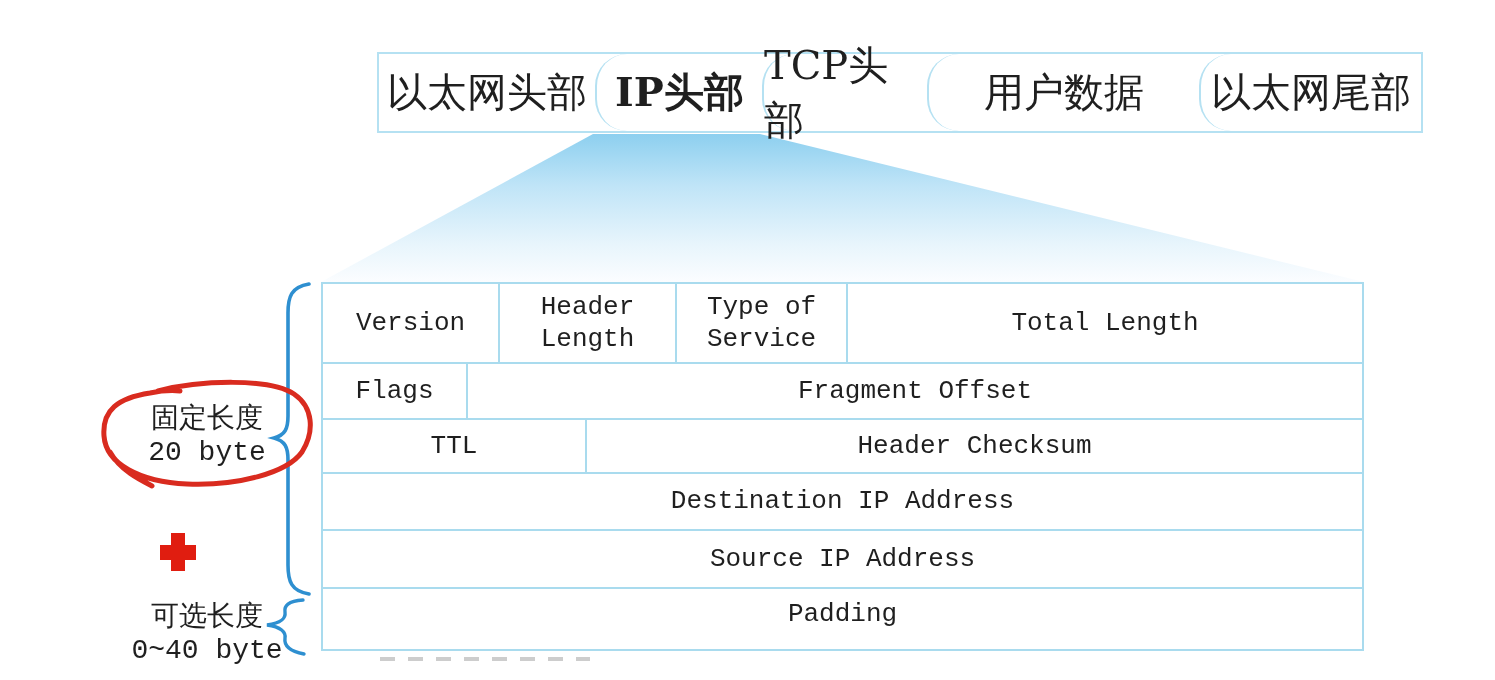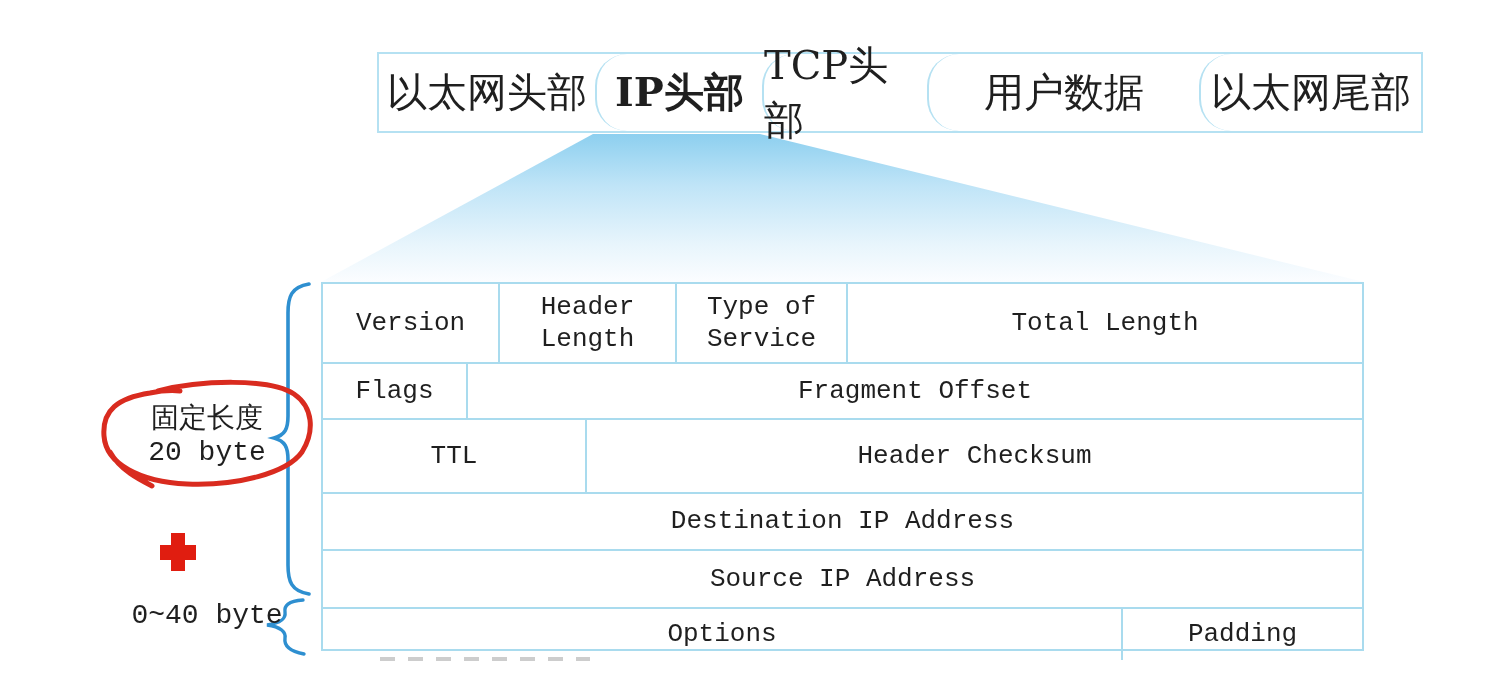--- a/index.html
+++ b/index.html
@@ -63,32 +63,31 @@
     <div class="iprow" style="height:78px">
       <div class="cell" style="width:175px">Version</div>
       <div class="cell" style="width:177px">Header Length</div>
       <div class="cell" style="width:171px">Type of Service</div>
       <div class="cell grow">Total Length</div>
     </div>
     <div class="iprow" style="height:56px">
       <div class="cell" style="width:143px">Flags</div>
       <div class="cell grow">Fragment Offset</div>
     </div>
-    <div class="iprow" style="height:74px">
+    <div class="iprow" style="height:54px">
       <div class="cell" style="width:262px">TTL</div>
       <div class="cell grow">Header Checksum</div>
     </div>
     <div class="iprow" style="height:57px">
       <div class="cell grow">Destination IP Address</div>
     </div>
     <div class="iprow" style="height:58px">
       <div class="cell grow">Source IP Address</div>
     </div>
     <div class="iprow" style="height:53px">
-      <div class="cell" style="width:798px">Options</div>
       <div class="cell grow">Padding</div>
     </div>
   </div>
 
   <svg class="overlay" width="1495" height="680" viewBox="0 0 1495 680">
     <path d="M 309 284 C 291 287 288 297 288 313 L 288 416 C 288 429 285 435 274 438
              C 285 441 288 447 288 460 L 288 565 C 288 581 291 591 309 594" fill="none" stroke="#2e8fd0" stroke-width="3.6" stroke-linecap="round"></path>
     <path d="M 303 600 C 288 601 284 606 285 612 C 286 619 281 623 267 625
              C 281 627 286 632 285 638 C 284 645 288 651 304 654" fill="none" stroke="#2e8fd0" stroke-width="3.4" stroke-linecap="round"></path>
   </svg>
@@ -102,18 +101,19 @@
       <rect x="171" y="533" width="14" height="38" fill="#e01d10"></rect>
       <rect x="160" y="545" width="36" height="15" fill="#e01d10"></rect>
     </g>
   </svg>
 
   <div class="side-label" style="left:117px;top:400px;">
     <div class="cjk">固定长度</div>
     <div class="lat">20 byte</div>
   </div>
   <div class="side-label" style="left:117px;top:598px;">
+    <div class="cjk">可选长度</div>
     <div class="lat">0~40 byte</div>
   </div>
 
   <div class="dashes"></div>
 
 </div>
 
 </body></html>

